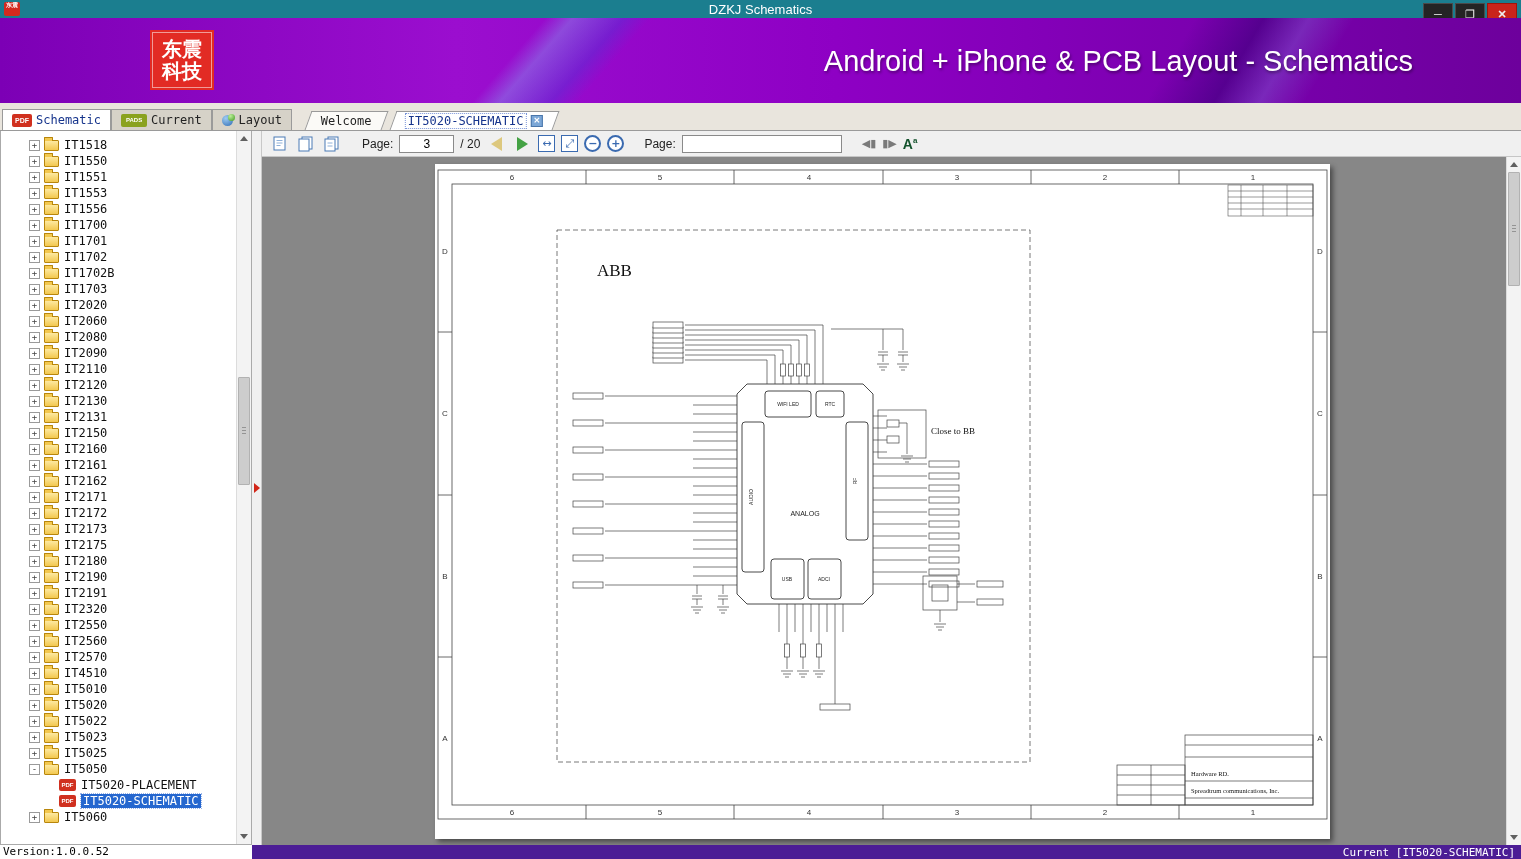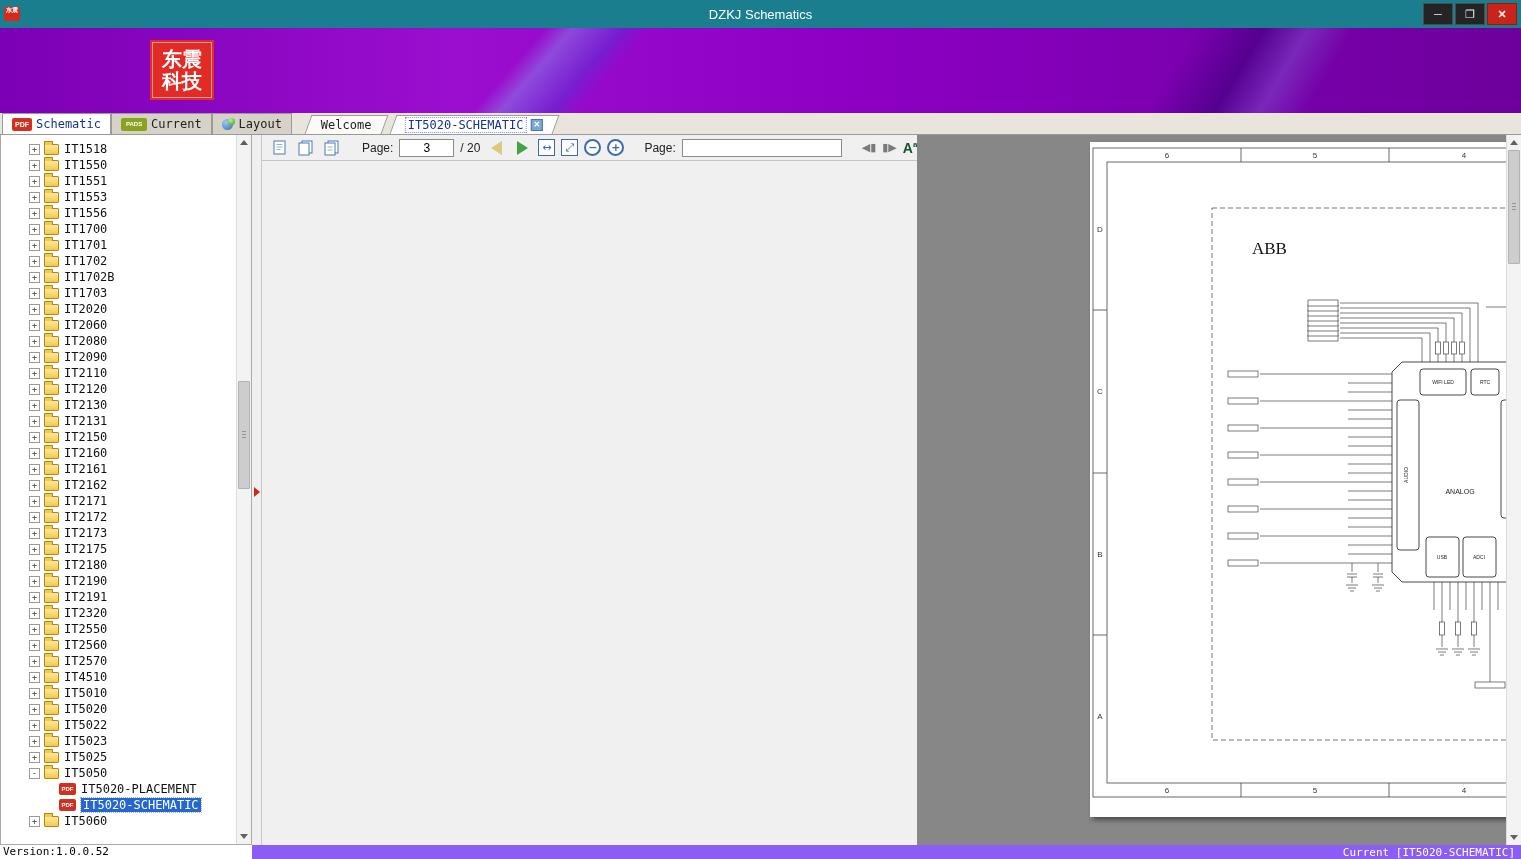--- a/index.html
+++ b/index.html
@@ -1,20 +1,20 @@
 <!DOCTYPE html>
 <html><head>
 <meta charset="utf-8">
 <style>
   * { box-sizing: border-box; margin: 0; padding: 0; }
   html,body { width:1521px; height:859px; overflow:hidden; font-family:"Liberation Sans",sans-serif; }
   .window { position:relative; width:1521px; height:859px; background:#f0f0f0; display:flex; flex-direction:column; }
 
   
-  .titlebar { height:28px; background:#1b7e8f; position:relative; display:flex; align-items:center; flex:none; }
+  .titlebar { height:18px; background:#1b7e8f; position:relative; display:flex; align-items:center; flex:none; }
   .titlebar-icon { width:16px; height:14px; background:#d42a1e; margin-left:4px; border-radius:2px;
                    color:#fff; font:bold 6px/7px "Liberation Sans",sans-serif; text-align:center; overflow:hidden; }
   .title-text { position:absolute; left:0; right:0; text-align:center; color:#fff; font-size:13px; }
   .win-controls { position:absolute; right:4px; top:3px; display:flex; gap:2px; }
   .winbtn { width:30px; height:22px; background:#242424; border:1px solid #4a4a4a; color:#eee;
             display:flex; align-items:center; justify-content:center; font-size:11px; cursor:default; }
   .winbtn.close { background:#c9241b; border-color:#a01408; font-weight:bold; }
 
   
   .banner { height:85px; flex:none; position:relative; overflow:hidden;
@@ -28,21 +28,21 @@
   .logo-box { position:absolute; left:150px; top:12px; width:64px; height:60px; background:#e22b24;
               display:flex; flex-direction:column; align-items:center; justify-content:center;
               color:#fff; font-weight:bold; font-size:20px; line-height:1.1; z-index:2;
               box-shadow:inset 0 0 0 2px #e22b24, inset 0 0 0 3px #ffffff88; }
   .banner-title { position:absolute; left:232px; top:20px; color:#fff; font-size:38px; font-weight:bold;
                   letter-spacing:1px; text-shadow:2px 2px 3px rgba(0,0,0,.45); z-index:2; }
   .banner-subtitle { position:absolute; right:108px; top:50%; transform:translateY(-50%); color:#fff;
                      font-size:29px; text-shadow:1px 2px 3px rgba(0,0,0,.4); z-index:2; white-space:nowrap; }
 
   
-  .tabrow { height:22px; flex:none; background:#e9e5dd; border-bottom:1px solid #9a9a9a; display:flex; align-items:flex-end; }
+  .tabrow { height:28px; flex:none; background:#e9e5dd; border-bottom:1px solid #9a9a9a; display:flex; align-items:flex-end; }
   .maintabs { display:flex; margin-left:2px; }
   .maintab { display:flex; align-items:center; gap:4px; padding:0 9px; height:21px;
              font:12px "DejaVu Sans Mono",monospace; color:#222; background:#d6d2c8;
              border:1px solid #9a9a9a; border-bottom:none; cursor:default; }
   .maintab.active { background:#fff; color:#16348c; }
   .badge-pdf { width:20px; height:13px; background:#d0301f; color:#fff; font:bold 7px/13px "Liberation Sans",sans-serif;
                text-align:center; border-radius:2px; flex:none; }
   .badge-pads { width:26px; height:13px; background:#8aa21e; color:#fff; font:bold 6px/13px "Liberation Sans",sans-serif;
                 text-align:center; border-radius:2px; flex:none; }
   .share-ic { width:13px; height:13px; position:relative; flex:none; }
@@ -88,21 +88,21 @@
                      background:repeating-linear-gradient(to bottom,#949494 0 1px,transparent 1px 3px); }
   .side-thumb { top:246px; height:108px; }
   .main-thumb { top:15px; height:114px; }
 
   
   .splitter { width:10px; flex:none; background:#f0f0f0; position:relative; border-right:1px solid #c8c8c8; }
   .splitter-arrow { position:absolute; left:2px; top:352px; width:0; height:0;
                     border-top:5px solid transparent; border-bottom:5px solid transparent; border-left:6px solid #d22618; }
 
   
-  .main { flex:1; display:flex; flex-direction:row; min-width:0; }
+  .main { flex:1; display:flex; flex-direction:column; min-width:0; }
   .toolbar { height:26px; flex:none; background:#f0f0f0; border-bottom:1px solid #c6c6c6;
              display:flex; align-items:center; padding-left:8px; gap:6px; font-size:12px; color:#222; }
   .tbicon { width:20px; height:20px; display:flex; align-items:center; justify-content:center; cursor:default; }
   .page-input { width:55px; height:18px; border:1px solid #8a8a8a; background:#fff; text-align:center; font-size:12px; }
   .find-input { width:160px; height:18px; border:1px solid #8a8a8a; background:#fff; font-size:12px; padding:0 3px; }
   .tri-prev { width:0; height:0; border-top:7px solid transparent; border-bottom:7px solid transparent; border-right:11px solid #ddc87e; }
   .tri-next { width:0; height:0; border-top:7px solid transparent; border-bottom:7px solid transparent; border-left:11px solid #44a244; }
   .fit-box { width:17px; height:17px; border:1px solid #3a6ab0; background:#fff; color:#3a6ab0;
              font:11px/15px "DejaVu Sans",sans-serif; text-align:center; }
   .zoom-circle { width:17px; height:17px; border:2px solid #3a6ab0; border-radius:50%; color:#3a6ab0;
@@ -113,21 +113,21 @@
   .tb-gap { width:8px; }
 
   
   .viewer { flex:1; position:relative; background:#878787; overflow:hidden; }
   .page { position:absolute; left:173px; top:7px; width:895px; height:675px; background:#fff;
           box-shadow:3px 3px 5px rgba(0,0,0,.45); }
   .page svg { width:100%; height:100%; display:block; }
   .viewer .vscroll { position:absolute; right:0; top:0; bottom:0; width:15px; border-left:1px solid #dcdcdc; }
 
   
-  .statusbar { height:14px; flex:none; display:flex; align-items:center; background:#8b5cf6;
+  .statusbar { height:14px; flex:none; display:flex; align-items:center; background:#4c1d95;
                font:11px "DejaVu Sans Mono",monospace; color:#fff; }
   .status-version { width:252px; height:14px; background:#fff; color:#000; padding-left:3px; line-height:14px; flex:none; }
   .status-current { margin-left:auto; padding-right:6px; white-space:nowrap; }
 
   svg text { font-family:"Liberation Sans",sans-serif; }
   svg .serif { font-family:"Liberation Serif",serif; }
 </style>
 </head>
 <body>
 
@@ -141,20 +141,21 @@
       <div class="winbtn">❐</div>
       <div class="winbtn close">✕</div>
     </div>
   </div>
 
   <div class="banner">
     <div class="logo-box">
       <span>东震</span>
       <span>科技</span>
     </div>
+    <div class="banner-subtitle">Android + iPhone &amp; PCB Layout - Schematics</div>
   </div>
 
   <div class="tabrow">
     <div class="maintabs">
       <div class="maintab active">
         <span class="badge-pdf">PDF</span>
         <span>Schematic</span>
       </div>
       <div class="maintab">
         <span class="badge-pads">PADS</span>

